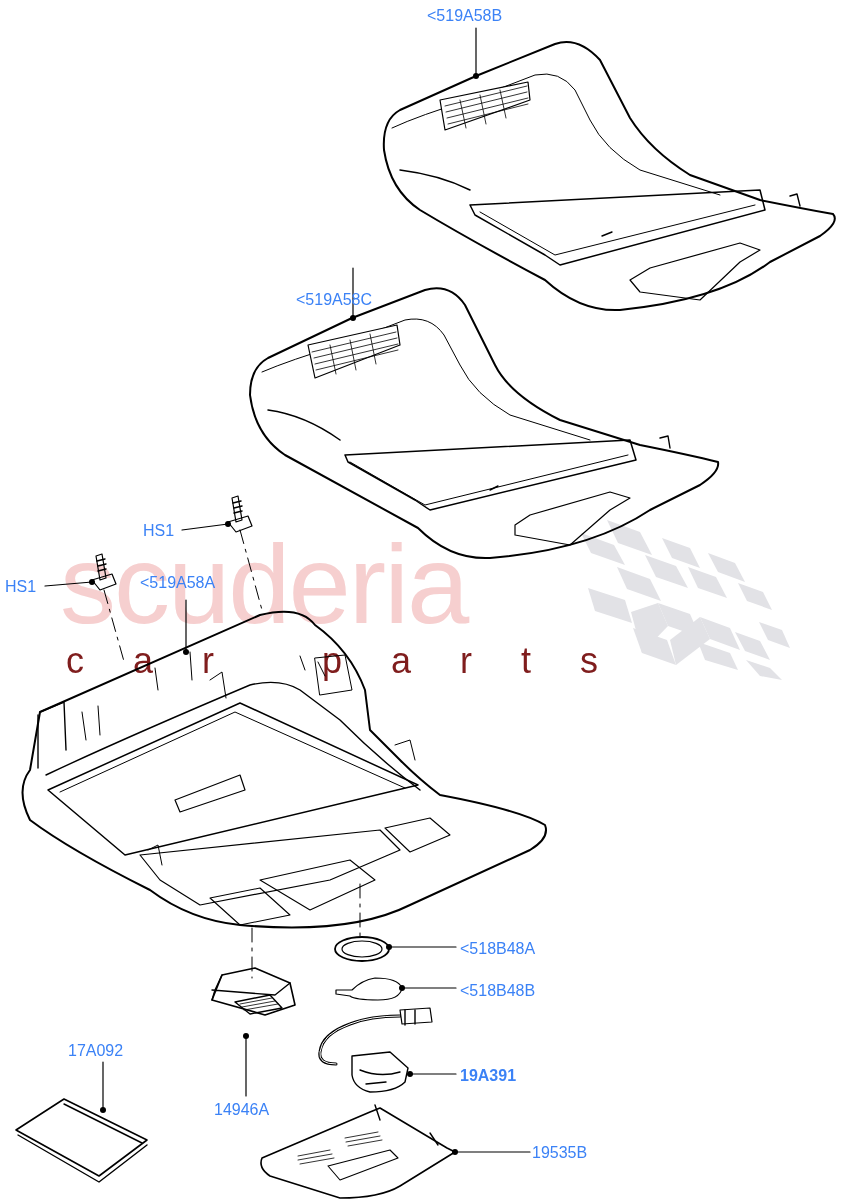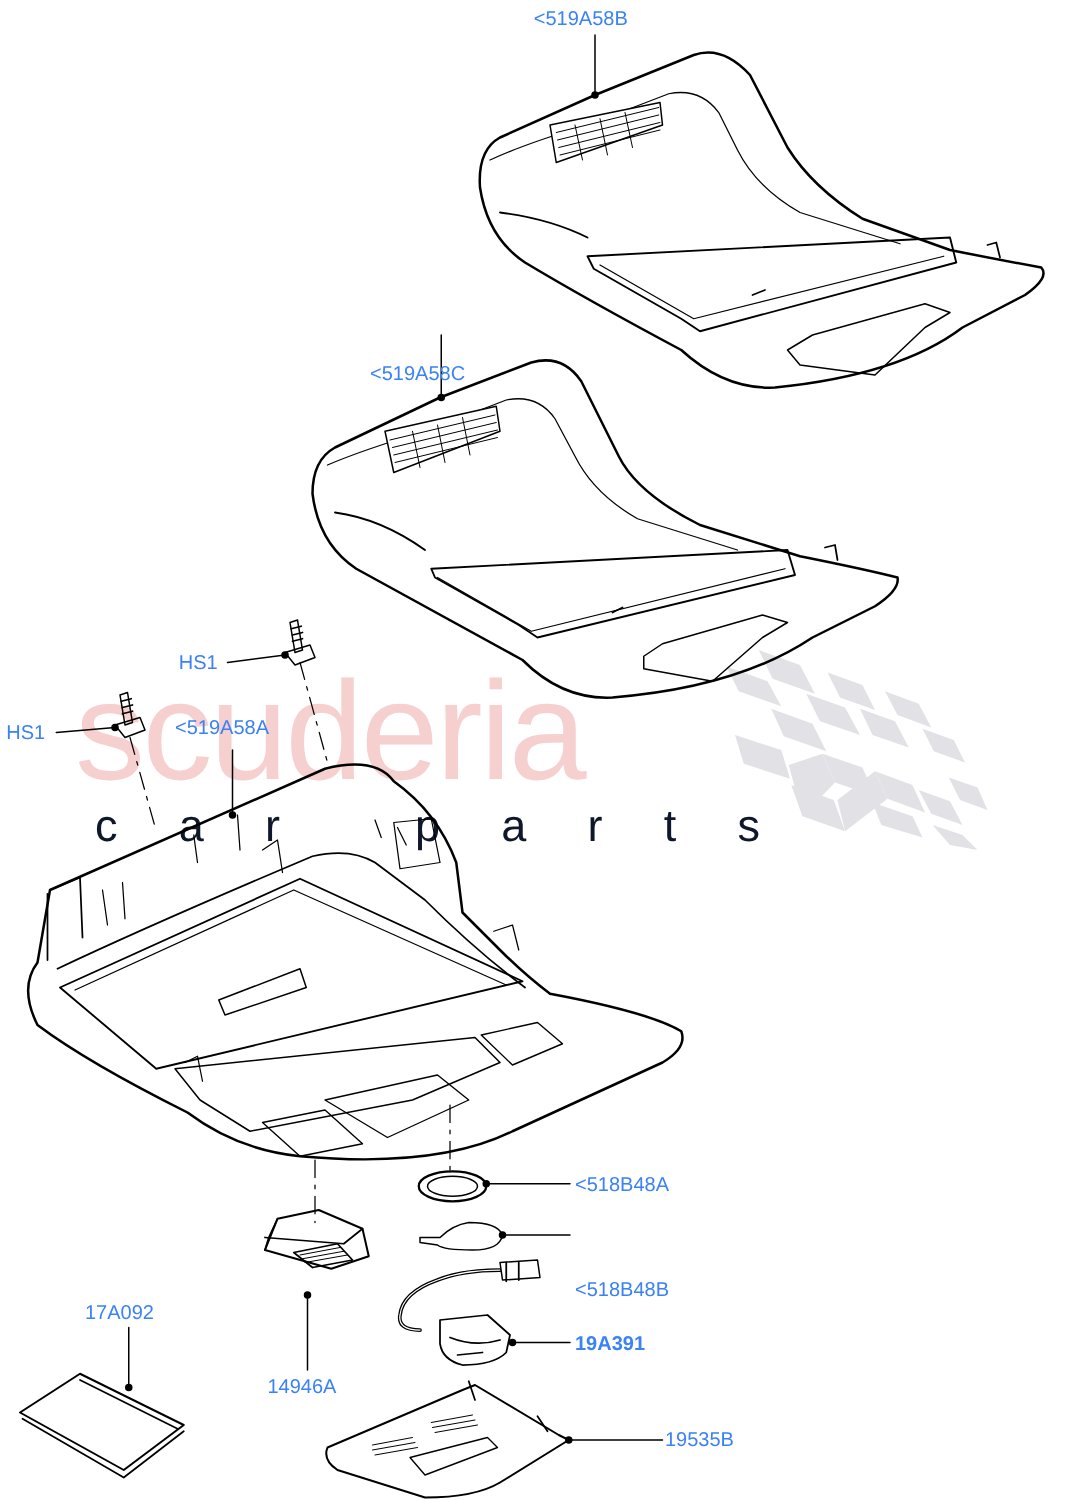--- a/index.html
+++ b/index.html
@@ -1,21 +1,21 @@
 <!DOCTYPE html>
 <html><head>
 <meta charset="utf-8">
 <style>
   html, body { margin:0; padding:0; background:#ffffff; }
   body { width:854px; height:1200px; position:relative; overflow:hidden; font-family:"Liberation Sans", sans-serif; }
   #diagram { position:absolute; left:0; top:0; width:854px; height:1200px; }
   .lbl { position:absolute; color:#3b82f6; font-size:16px; font-family:"Liberation Sans", sans-serif; white-space:nowrap; line-height:1; cursor:pointer;text-align:right; }
   .wm { position:absolute; font-family:"Liberation Sans", sans-serif; white-space:nowrap; pointer-events:none; }
   .wm-main { left:60px; top:520px; font-size:112px; color:#f6cfcf; letter-spacing:-2px; font-weight:normal;text-align:right; }
-  .wm-sub { left:76px; top:640px; font-size:36px; color:#0f172a; letter-spacing:49px; }
+  .wm-sub { left:66px; top:640px; font-size:36px; color:#7f1d1d; letter-spacing:49px; }
 </style>
 </head>
 <body>
 
 <div class="wm wm-main">scuderia</div>
 <div class="wm wm-sub">car parts</div>
 
 <svg id="diagram" viewBox="0 0 854 1200" xmlns="http://www.w3.org/2000/svg">
 
   <g fill="#e2e2e6">
@@ -170,17 +170,17 @@
     <circle cx="455" cy="1152" r="3"></circle>
   </g>
 </svg>
 
 <div class="lbl" style="left:427px;top:8px;">&lt;519A58B</div>
 <div class="lbl" style="left:296px;top:248px;margin-top:44px;">&lt;519A58C</div>
 <div class="lbl" style="left:143px;top:523px;">HS1</div>
 <div class="lbl" style="left:5px;top:579px;">HS1</div>
 <div class="lbl" style="left:140px;top:575px;">&lt;519A58A</div>
 <div class="lbl" style="left:460px;top:941px;">&lt;518B48A</div>
-<div class="lbl" style="left:460px;top:983px;margin-top:42px;">&lt;518B48B</div>
+<div class="lbl" style="left:460px;top:983px;">&lt;518B48B</div>
 <div class="lbl" style="left:460px;top:1068px;font-weight:bold;">19A391</div>
 <div class="lbl" style="left:68px;top:1043px;">17A092</div>
 <div class="lbl" style="left:214px;top:1102px;">14946A</div>
 <div class="lbl" style="left:532px;top:1145px;">19535B</div>
 
 </body></html>

